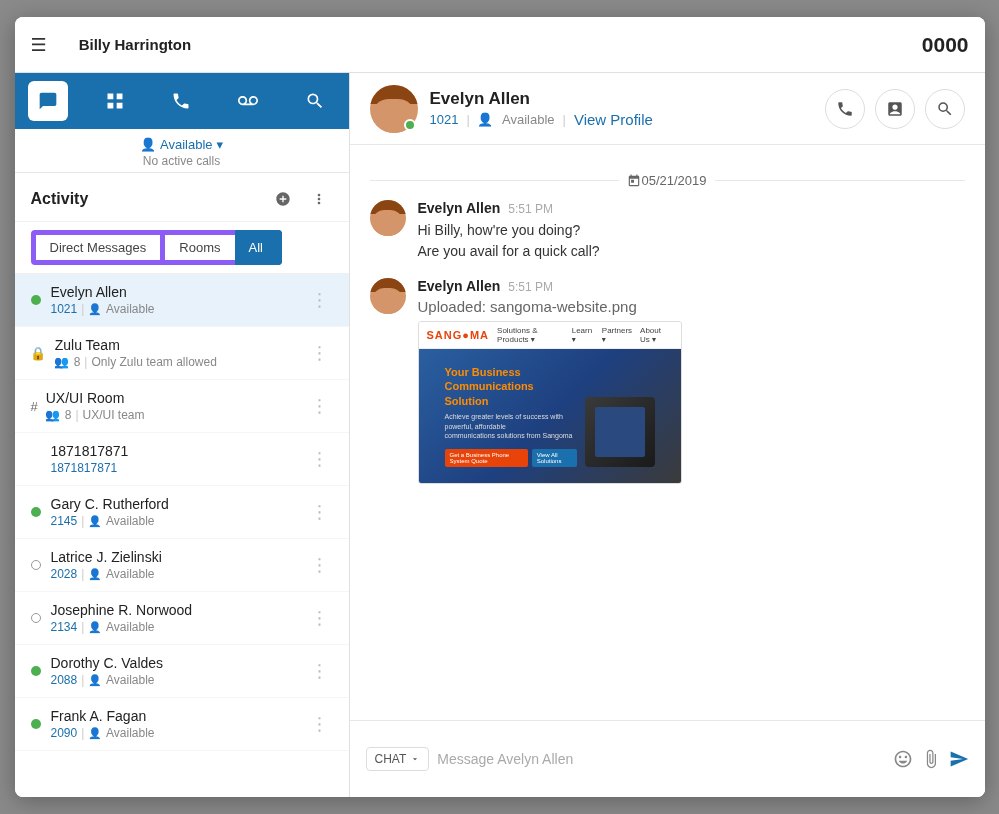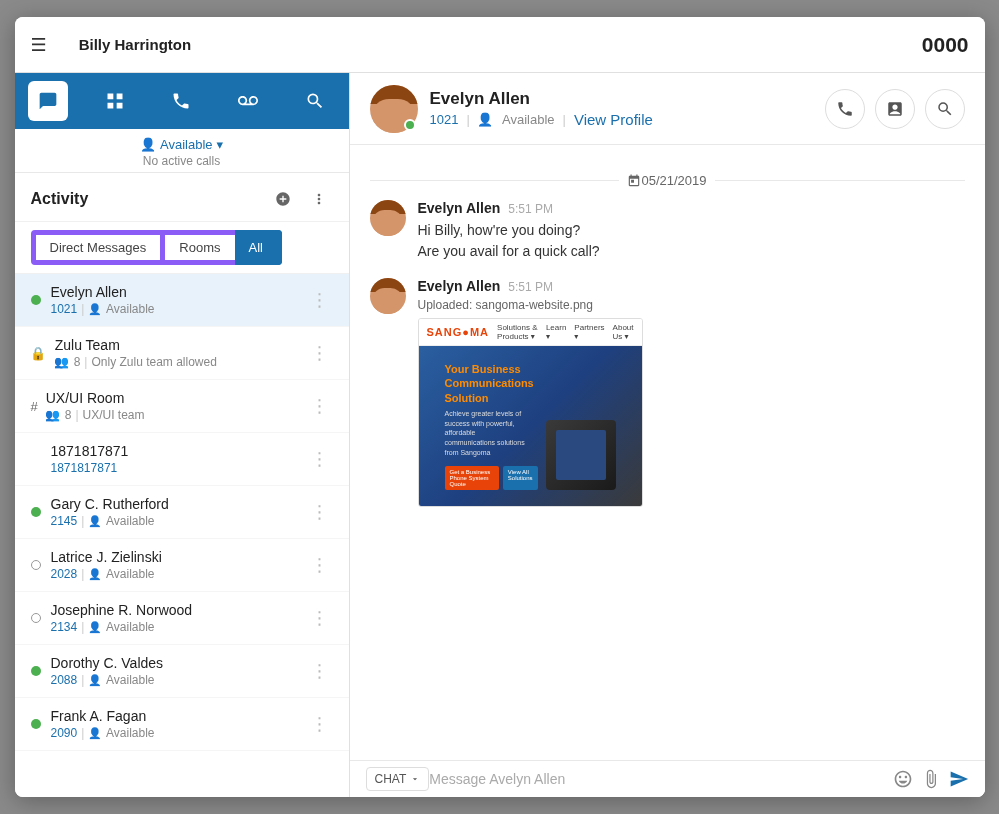--- a/index.html
+++ b/index.html
@@ -398,31 +398,31 @@
     .msg-time {
       font-size: 12px;
       color: #aaa;
     }
     .msg-text {
       font-size: 14px;
       color: #333;
       line-height: 1.5;
     }
     .msg-uploaded {
-      font-size: 12px;
+      font-size: 15px;
       color: #666;
       margin-bottom: 6px;
     }
     
     .sangoma-preview {
       background: #fff;
       border: 1px solid #ddd;
       border-radius: 3px;
       overflow: hidden;
-      width: 225px;
+      width: 264px;
     }
     .sangoma-navbar {
       background: #fff;
       border-bottom: 1px solid #eee;
       padding: 4px 8px;
       display: flex;
       align-items: center;
       gap: 8px;
     }
     .sangoma-logo {
@@ -497,23 +497,24 @@
       height: 50px;
       background: #2a4a7f;
       border-radius: 2px;
       display: flex;
       align-items: center;
       justify-content: center;
     }
     
     .chat-input-area {
       border-top: 1px solid #e8e8e8;
-      padding: 6px 16px;
-      display: flex;
-      align-items: center;
+      padding: 26px 16px;
+      display: flex;
+      align-items: center;
+      gap: 8px;
       background: #fff;
       flex-shrink: 0;
     }
     .chat-type-selector {
       display: flex;
       align-items: center;
       gap: 4px;
       padding: 4px 8px;
       border: 1px solid #ddd;
       border-radius: 4px;

